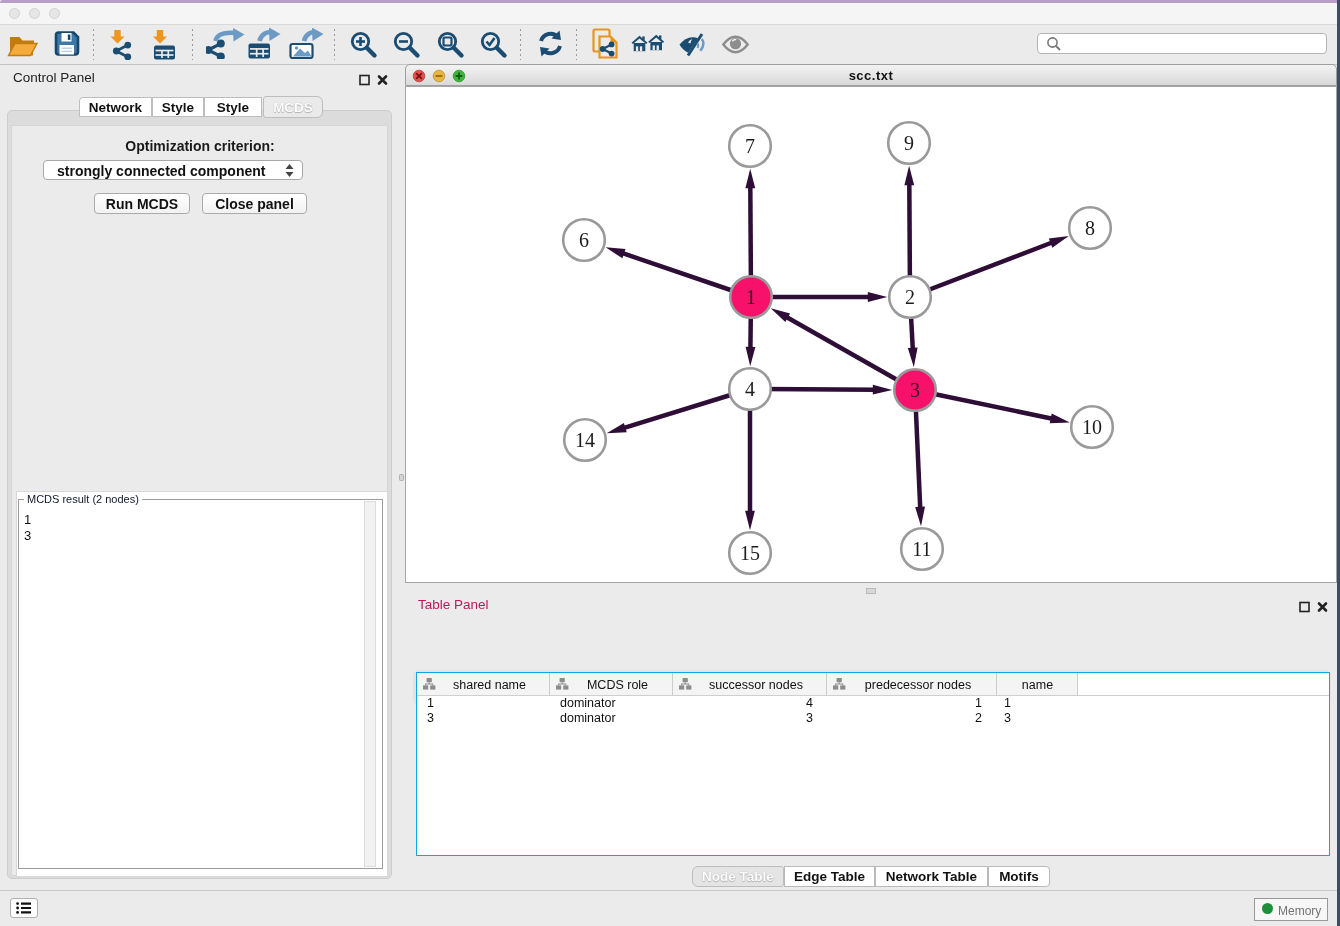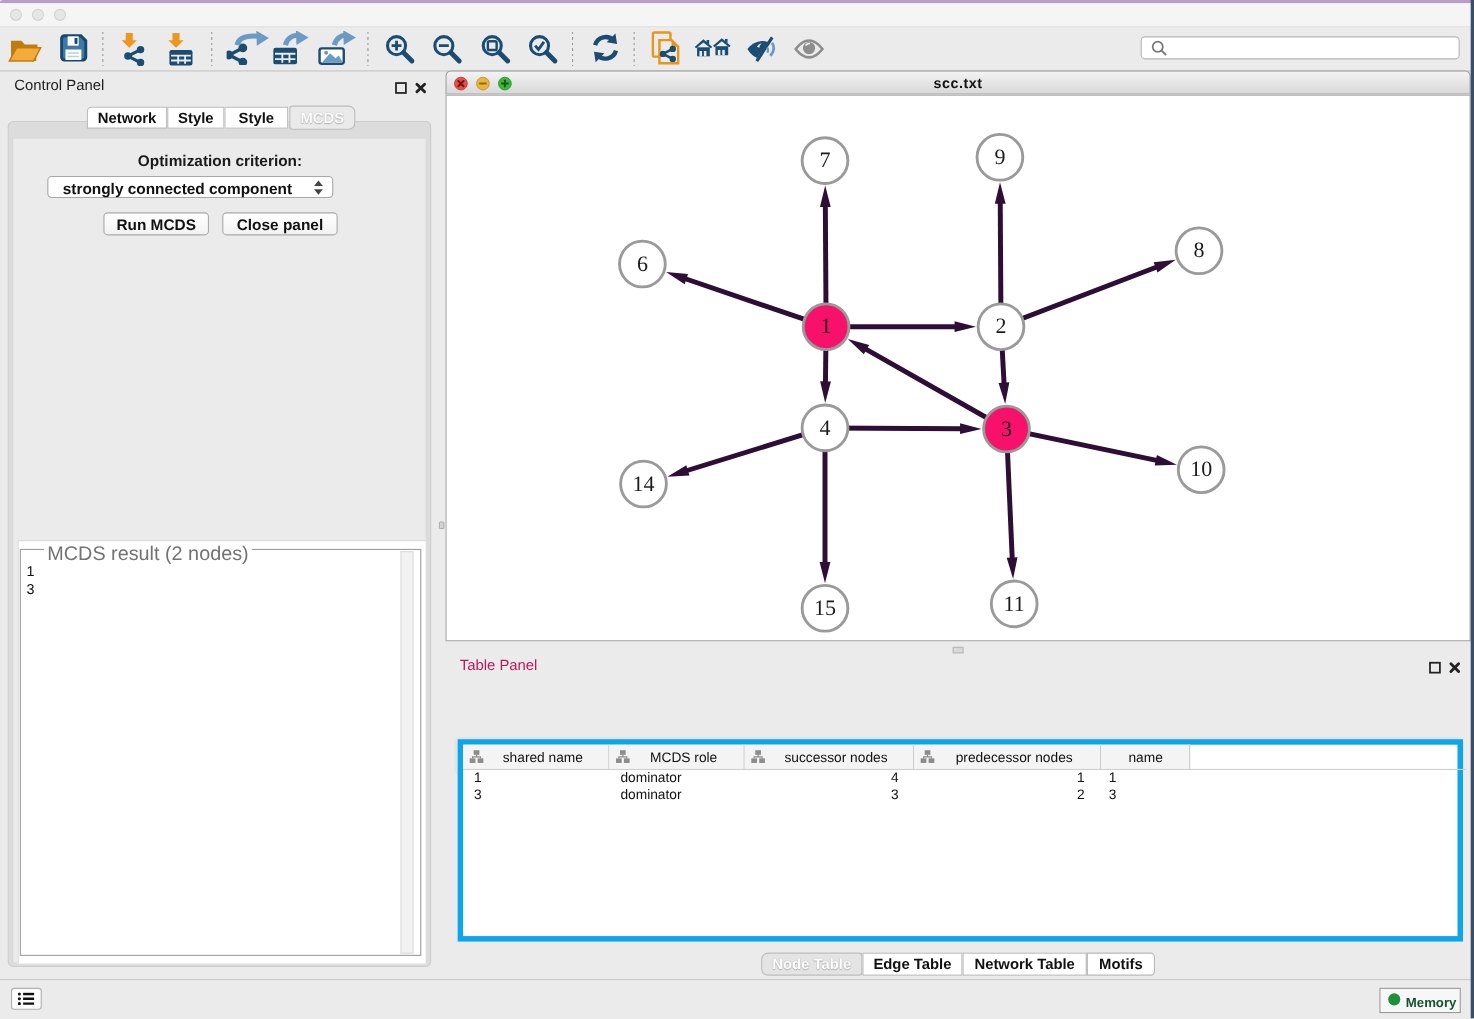--- a/index.html
+++ b/index.html
@@ -32,34 +32,34 @@
   #opt-label{left:8px;top:138px;width:384px;text-align:center;font-size:14px;color:#1a1a1a;font-weight:bold;}
   #dropdown{left:43px;top:160px;width:260px;height:20px;background:#fff;
             border:1px solid #a8a8a8;border-radius:4px;box-sizing:border-box;}
   .btn{position:absolute;background:linear-gradient(#ffffff,#f2f2f2);
        border:1px solid #ababab;border-radius:4px;box-sizing:border-box;
        font-size:14px;color:#111;text-align:center;font-weight:bold;}
   #resultpanel{left:16px;top:491px;width:372px;height:386px;background:#fff;
                border:1px solid #d8d8d8;box-sizing:border-box;}
   #fieldset{left:18px;top:499px;width:365px;height:370px;border:1px solid #9c9c9c;
             box-sizing:border-box;}
-  #legend{left:40px;top:493px;background:#fff;padding:0 3px;font-size:18px;color:#737373;}
+  #legend{left:24px;top:493px;background:#fff;padding:0 3px;font-size:11px;color:#0f172a;}
   #nettitle{left:405px;top:64px;width:932px;height:22px;box-sizing:border-box;
             background:linear-gradient(#f3f3f3,#d9d9d9);border:1px solid #9f9f9f;
             border-radius:5px 5px 0 0;}
   #netcanvas{left:405px;top:86px;width:932px;height:497px;background:#fff;
              border:1px solid #a5a5a5;box-sizing:border-box;}
   #nettext{left:405px;top:68px;width:932px;text-align:center;font-size:13px;
            color:#111;font-weight:bold;letter-spacing:0.5px;}
   
   #tp-title{left:418px;top:597px;font-size:13.5px;color:#be185d;}
   #tp-toolbar{left:413px;top:629px;width:918px;height:35px;background:#e3e3e3;
               border-radius:6px;margin-top:41px;}
   #tptable{left:416px;top:672px;width:914px;height:184px;background:#fff;
-           border:5px solid #0ea5e9;box-sizing:border-box;}
+           border:1px solid #0ea5e9;box-sizing:border-box;}
   .thcell{position:absolute;top:0;height:22px;box-sizing:border-box;
           border-right:1px solid #cccccc;background:#f4f4f4;font-size:12.5px;
           color:#111;}
   .trow{position:absolute;font-size:12.5px;color:#111;}
   .btab{position:absolute;box-sizing:border-box;font-size:13.5px;color:#111;font-weight:bold;
         background:#fff;border:1px solid #b9b9b9;text-align:center;}
   
   #bottombar{left:0;top:890px;width:1340px;height:36px;background:#ebebeb;
              border-top:1px solid #c9c9c9;}
   #rightedge{left:1337px;top:0;width:3px;height:926px;background:#3c4d66;}
@@ -384,17 +384,17 @@
   <div class="abs" id="bottombar"></div>
   <div class="abs" style="left:10px;top:898px;width:28px;height:20px;background:#fdfdfd;border:1px solid #b0b0b0;border-radius:3px;box-sizing:border-box;"></div>
     <svg class="abs" style="left:16px;top:902px" width="16" height="12" viewBox="0 0 16 12">
       <circle cx="1.6" cy="1.6" r="1.4" fill="#111"></circle>
       <circle cx="1.6" cy="6" r="1.4" fill="#111"></circle>
       <circle cx="1.6" cy="10.4" r="1.4" fill="#111"></circle>
       <path d="M5,1.6 H15 M5,6 H15 M5,10.4 H15" stroke="#111" stroke-width="2.2"></path>
     </svg>
     <div class="abs" style="left:1254px;top:898px;width:74px;height:23px;background:#f7f7f7;border:1px solid #999;box-sizing:border-box;"></div>
     <div class="abs" style="left:1262px;top:903px;width:11px;height:11px;border-radius:50%;background:#1d9039;"></div>
-    <div class="abs" style="left:1278px;top:904px;font-size:12px;color:#14532d;font-weight:bold;">Memory</div>
+    <div class="abs" style="left:1278px;top:904px;font-size:12px;color:#737373;font-weight:normal;">Memory</div>
     <div class="abs" style="left:399px;top:474px;width:4.5px;height:7px;background:#d4d4d4;border:1px solid #aeaeae;border-radius:1.5px;box-sizing:border-box;"></div>
     <div class="abs" style="left:866px;top:588px;width:10px;height:6px;background:#d8d8d8;border:1px solid #b9b9b9;box-sizing:border-box;"></div>
   <div class="abs" id="rightedge"></div>
 </div>
 
 </body></html>

